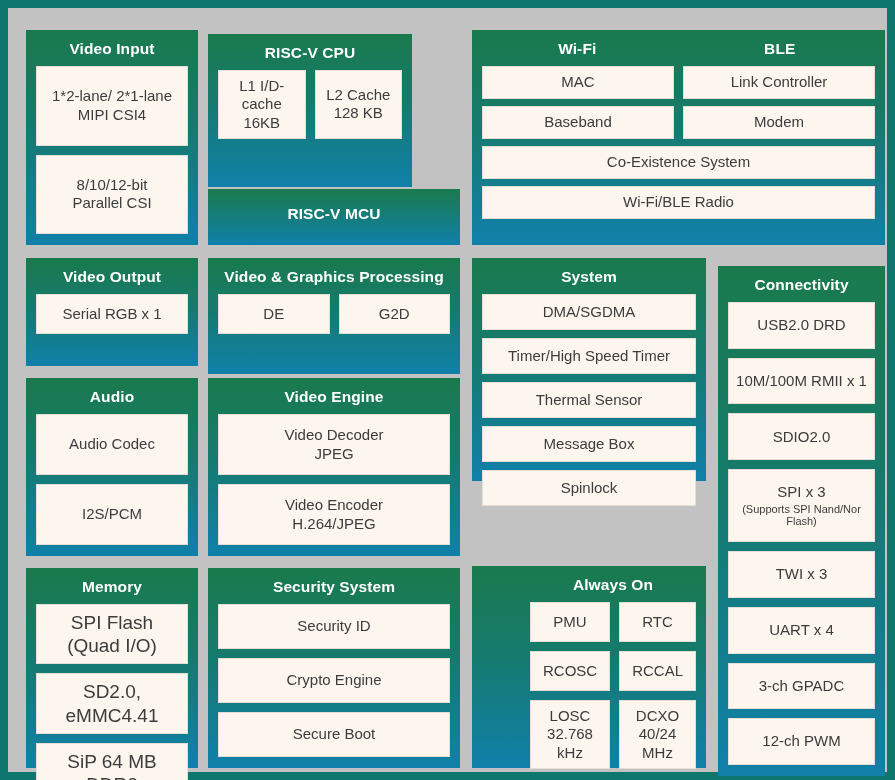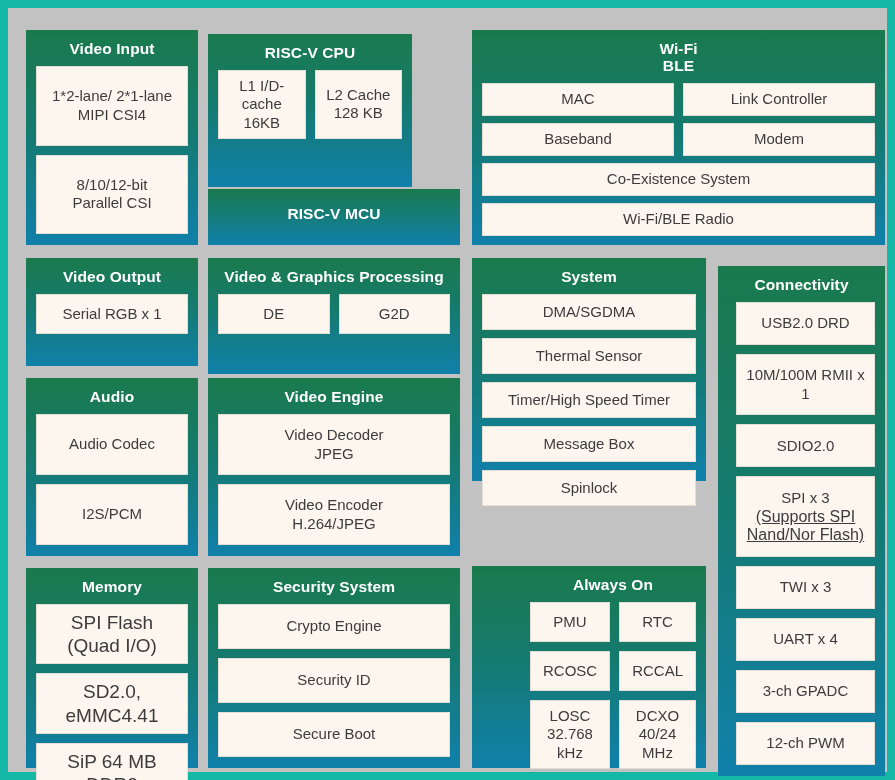--- a/index.html
+++ b/index.html
@@ -9,21 +9,21 @@
     background: #ffffff;
   }
   body {
     font-family: "Liberation Sans", sans-serif;
   }
 
   #diagram-root {
     position: relative;
     width: 895px;
     height: 780px;
-    background: #14b8a6;
+    background: #0f766e;
     box-sizing: border-box;
     overflow: hidden;
   }
 
   
   #canvas {
     position: absolute;
     left: 8px;
     top: 8px;
     width: 879px;
@@ -50,21 +50,21 @@
     font-weight: bold;
     font-size: 15.5px;
     text-align: center;
     padding: 10px 4px 9px 4px;
     letter-spacing: 0.1px;
     line-height: 1.1;
     flex: 0 0 auto;
   }
   .block-title.two-col {
     display: flex;
-    flex-direction: column;
+    flex-direction: row;
   }
   .block-title.two-col > span {
     flex: 1 1 50%;
     text-align: center;
   }
 
   .block-body {
     flex: 1 1 auto;
     display: flex;
     flex-direction: column;
@@ -90,24 +90,23 @@
     flex-direction: column;
     align-items: center;
     justify-content: center;
     padding: 6px 5px;
     box-sizing: border-box;
     border: 1px solid #e6ded5;
     min-height: 38px;
   }
   .cell .sub {
     display: block;
-    font-size: 16px;
+    font-size: 11px;
     line-height: 1.15;
     margin-top: 1px;
-    text-decoration: underline;
   }
 
   
   #blk-video-input      { left: 18px;  top: 22px;  width: 172px; height: 215px; }
   #blk-cpu              { left: 200px; top: 26px;  width: 204px; height: 153px; }
   #blk-mcu              { left: 200px; top: 181px; width: 252px; height: 56px;  }
   #blk-wifi-ble         { left: 464px; top: 22px;  width: 413px; height: 215px; }
 
   #blk-video-output     { left: 18px;  top: 250px; width: 172px; height: 108px; }
   #blk-vgp              { left: 200px; top: 250px; width: 252px; height: 116px; }
@@ -120,21 +119,21 @@
   #blk-memory           { left: 18px;  top: 560px; width: 172px; height: 200px; }
   #blk-security         { left: 200px; top: 560px; width: 252px; height: 200px; }
   #blk-always-on        { left: 464px; top: 558px; width: 234px; height: 202px; padding-left: 48px; }
 
   
   #blk-mcu .block-title  { padding: 16px 4px 16px 4px; }
   #blk-wifi-ble .block-body { gap: 7px; }
   #blk-wifi-ble .cell    { min-height: 33px; }
   #blk-system .block-body { gap: 8px; }
   #blk-system .cell      { min-height: 36px; flex: 1 1 auto; }
-  #blk-connectivity .block-body { gap: 9px; margin-left: 8px; }
+  #blk-connectivity .block-body { gap: 9px; }
   #blk-connectivity .cell { min-height: 40px; flex: 1 1 auto; }
   #blk-always-on .cell   { min-height: 40px; flex: 1 1 auto; }
   #blk-always-on .row    { flex: 1 1 auto; }
   #blk-memory .cell      { min-height: 38px; flex: 1 1 auto; }
   #blk-memory .cell      { font-size: 19px; }
   #blk-security .cell    { min-height: 38px; flex: 1 1 auto; }
   #blk-video-engine .cell{ min-height: 50px; flex: 1 1 auto; }
   #blk-audio .cell       { min-height: 40px; flex: 1 1 auto; }
   #blk-video-input .cell { min-height: 48px; flex: 1 1 auto; }
   #blk-video-output .cell{ min-height: 40px; }
@@ -235,24 +234,24 @@
       </div>
     </div>
 
     <div class="block" id="blk-system">
       <div class="block-title">System</div>
       <div class="block-body">
         <div class="cell">
           <span>DMA/SGDMA</span>
         </div>
         <div class="cell">
+          <span>Timer/High Speed Timer</span>
+        </div>
+        <div class="cell">
           <span>Thermal Sensor</span>
-        </div>
-        <div class="cell">
-          <span>Timer/High Speed Timer</span>
         </div>
         <div class="cell">
           <span>Message Box</span>
         </div>
         <div class="cell">
           <span>Spinlock</span>
         </div>
       </div>
     </div>
 
@@ -325,24 +324,24 @@
         <div class="cell">
           <span>SiP 64 MB DDR2</span>
         </div>
       </div>
     </div>
 
     <div class="block" id="blk-security">
       <div class="block-title">Security System</div>
       <div class="block-body">
         <div class="cell">
+          <span>Security ID</span>
+        </div>
+        <div class="cell">
           <span>Crypto Engine</span>
-        </div>
-        <div class="cell">
-          <span>Security ID</span>
         </div>
         <div class="cell">
           <span>Secure Boot</span>
         </div>
       </div>
     </div>
 
     <div class="block" id="blk-always-on">
       <div class="block-title">Always On</div>
       <div class="block-body">

